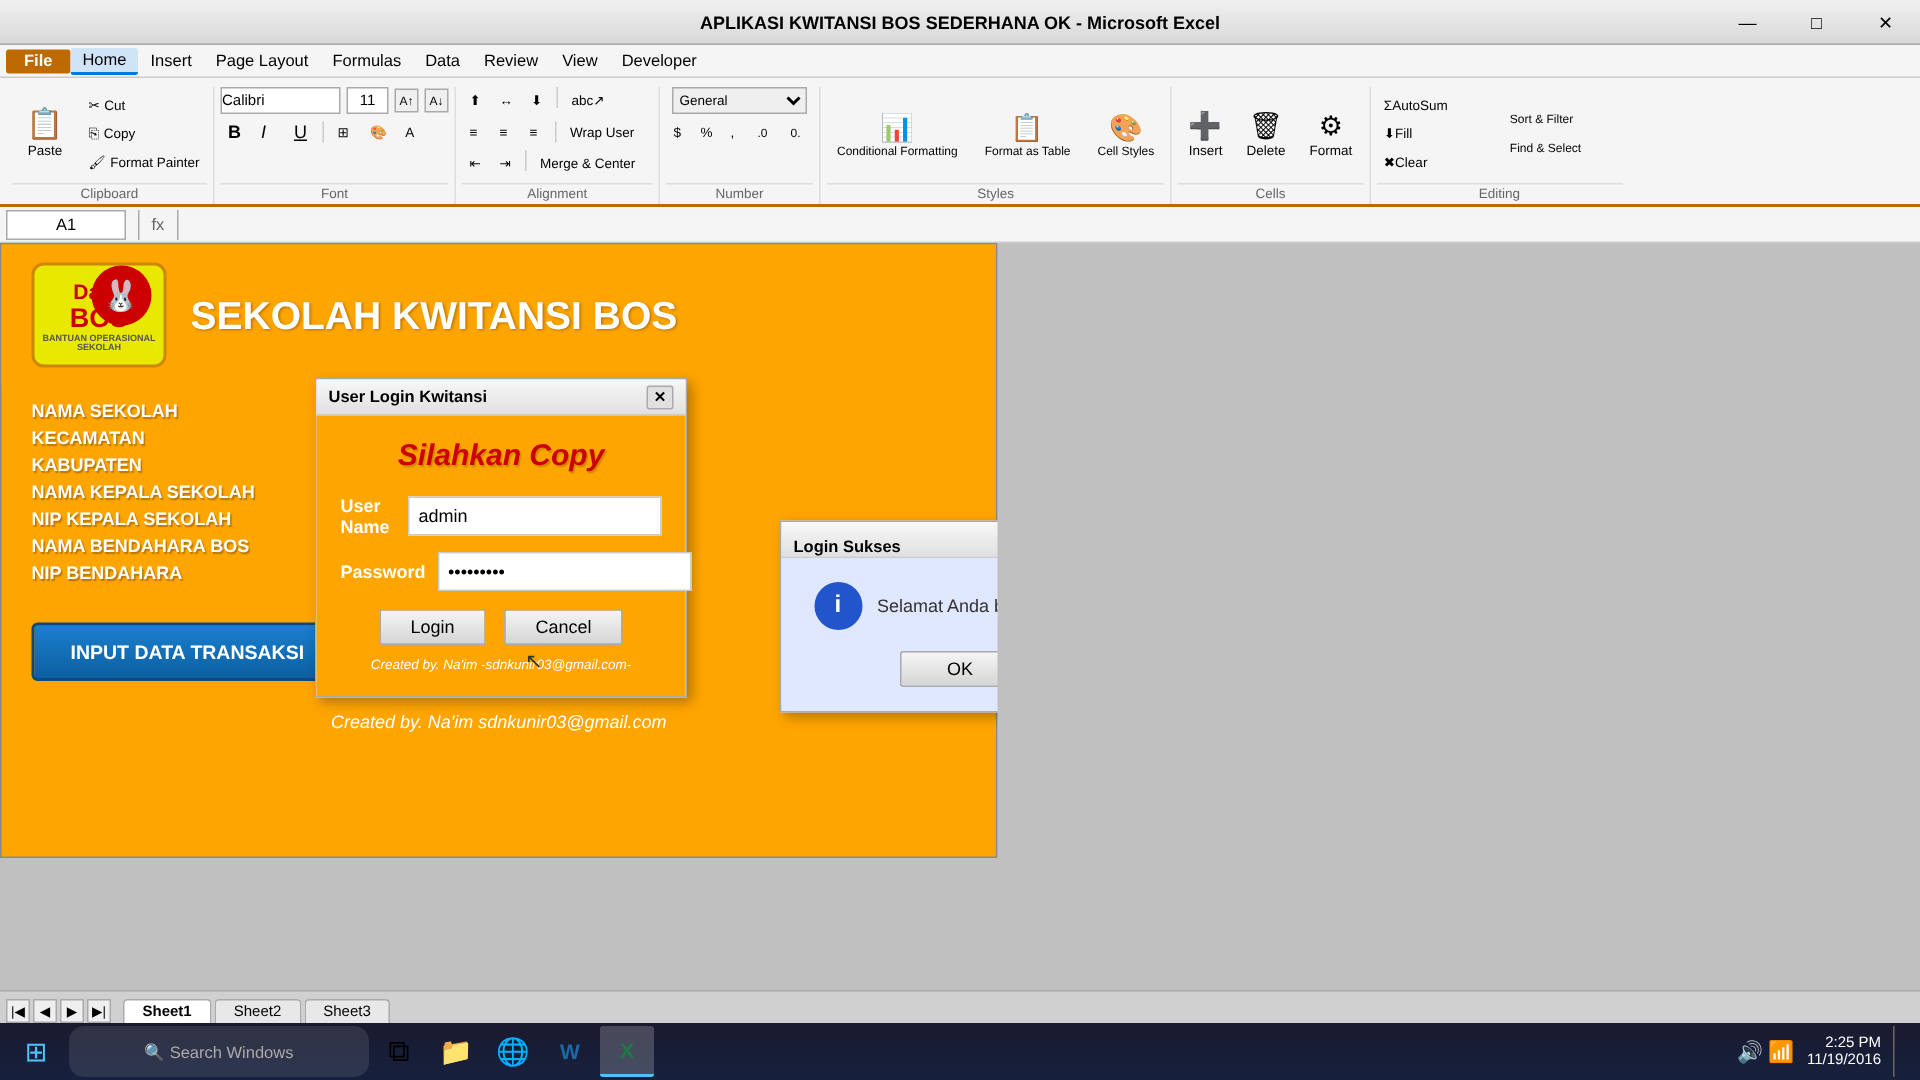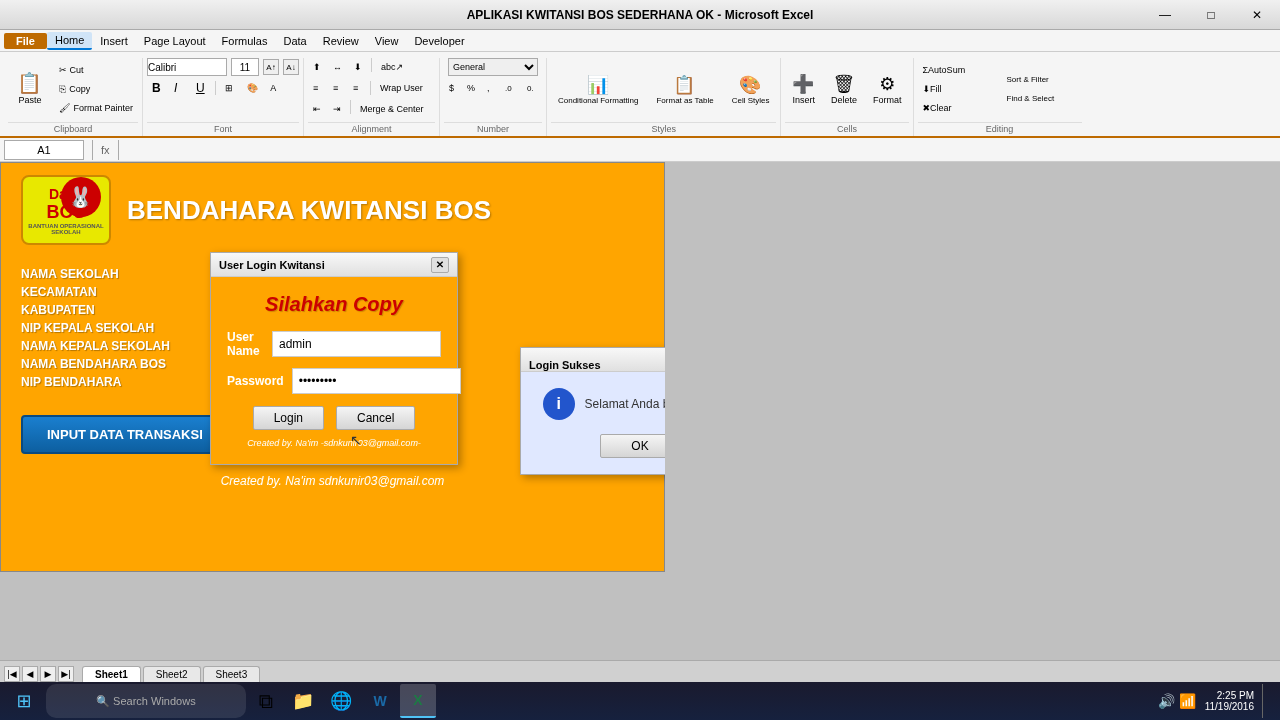--- a/index.html
+++ b/index.html
@@ -695,29 +695,29 @@
 
       <div class="app-header">
         <div class="app-logo">
           <div style="font-size:14px;color:#c00;font-weight:bold;">Dana</div>
           <div style="font-size:18px;color:#c00;font-weight:bold;">BOS</div>
           <div style="font-size:6px;color:#555;text-align:center;max-width:80px;">BANTUAN OPERASIONAL SEKOLAH</div>
           <div style="width:40px;height:40px;background:#cc0000;border-radius:50%;position:absolute;top:14px;left:60px;display:flex;align-items:center;justify-content:center;">
             <span style="color:#fff;font-size:20px;">🐰</span>
           </div>
         </div>
-        <div class="app-title">BENDAHARA KWITANSI BOS</div>
+        <div class="app-title">SEKOLAH KWITANSI BOS</div>
       </div>
 
       <div class="app-fields">
         <div class="field-label">NAMA SEKOLAH</div>
         <div class="field-label">KECAMATAN</div>
         <div class="field-label">KABUPATEN</div>
+        <div class="field-label">NAMA KEPALA SEKOLAH</div>
         <div class="field-label">NIP KEPALA SEKOLAH</div>
-        <div class="field-label">NAMA KEPALA SEKOLAH</div>
         <div class="field-label">NAMA BENDAHARA BOS</div>
         <div class="field-label">NIP BENDAHARA</div>
       </div>
 
       <div class="app-buttons">
         <button class="app-btn">INPUT DATA TRANSAKSI</button>
         <button class="app-btn">CETAK KWITANSI</button>
       </div>
 
       <div class="app-footer">Created by. Na'im sdnkunir03@gmail.com</div>

